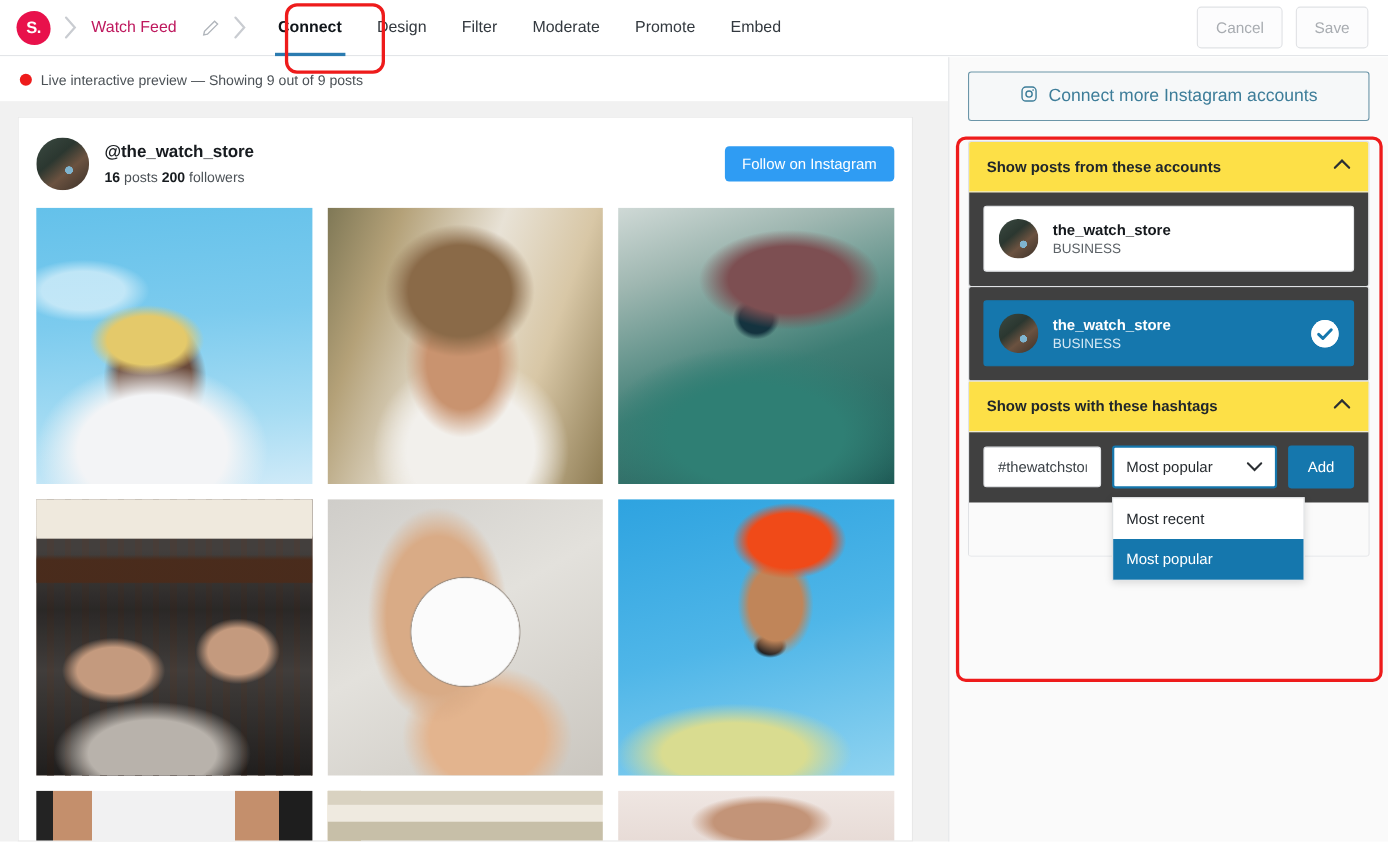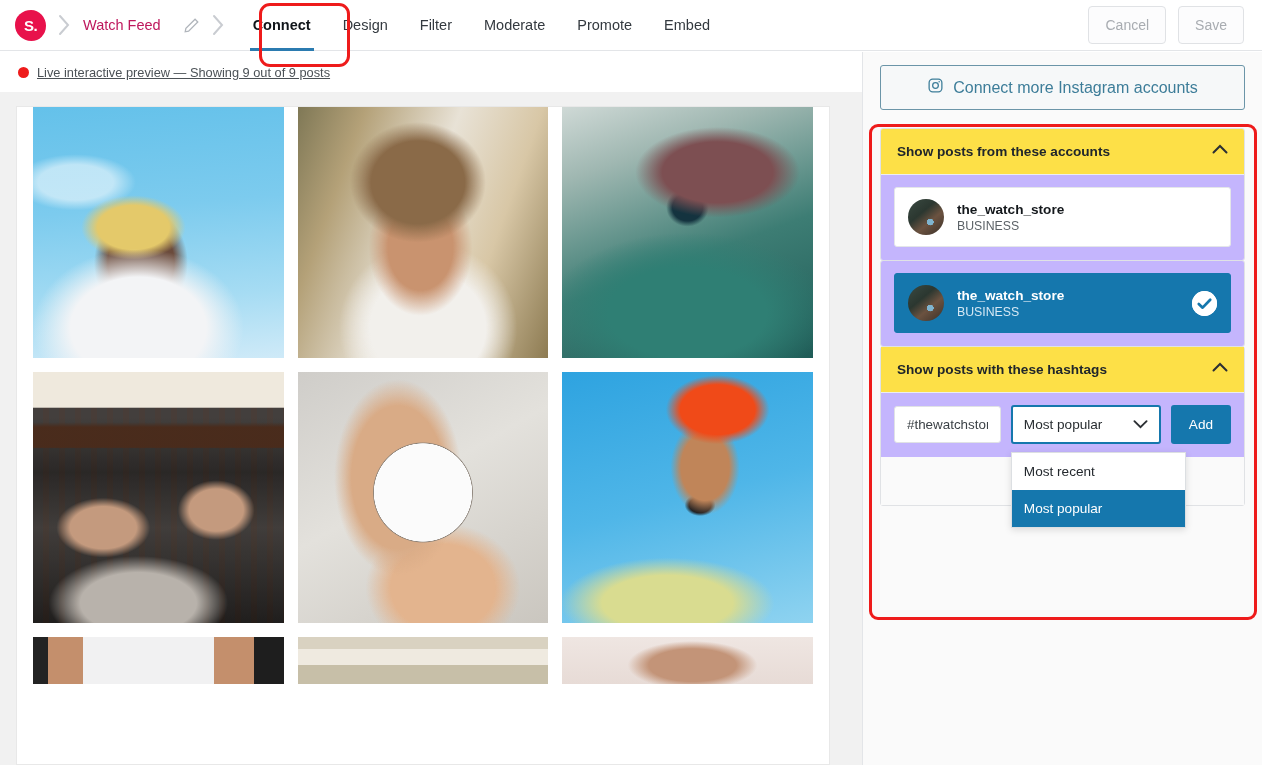--- a/index.html
+++ b/index.html
@@ -54,21 +54,21 @@
     border: 3px solid #ee1b1b; border-radius: 11px; pointer-events: none; z-index: 20;
   }
 
   
   .statusbar {
     position: absolute; left: 0; top: 52px; width: 862px; height: 40px;
     display: flex; align-items: center; padding-left: 18px;
     background: #ffffff;
   }
   .live-dot { width: 11px; height: 11px; border-radius: 50%; background: #ee1b1b; margin-right: 8px; }
-  .status-text { font-size: 12.8px; color: #4b5156; text-decoration: underline; }
+  .status-text { font-size: 12.8px; color: #4b5156; }
 
   
   .preview-wrap {
     position: absolute; left: 0; top: 92px; width: 862px; height: 673px;
     background: #f1f1f1; padding: 14px 16px 0 16px;
   }
   .preview-card {
     width: 814px; height: 659px; background: #fff;
     border: 1px solid #e8e8e8; overflow: hidden; position: relative;
   }
@@ -163,21 +163,21 @@
     margin-top: 18px; background: #fafafa;
     border: 1px solid #e0e2e5; border-radius: 3px; overflow: hidden;
   }
   .panel-head {
     background: #fde047; padding: 15px 16px;
     display: flex; align-items: flex-start; justify-content: space-between;
     border-bottom: 1px solid #eceef0; cursor: pointer;
   }
   .panel-title { font-size: 13.6px; font-weight: bold; color: #20262b; }
   .caret { color: #2b2f33; display: flex; align-items: center; }
-  .panel-body { padding: 12px 13px 13px 13px; background: #c4b5fd; }
+  .panel-body { padding: 12px 13px 13px 13px; background: #404040; }
 
   .acct {
     display: flex; align-items: center; gap: 13px;
     background: #fff; border: 1px solid #e4e6e9; border-radius: 3px;
     padding: 11px 13px; cursor: pointer;
   }
   .acct.selected { background: #1577ad; border-color: #1577ad; }
   .avatar-sm {
     width: 36px; height: 36px; border-radius: 50%; flex: 0 0 auto;
     background:
@@ -270,20 +270,33 @@
 <div class="ann-connect"></div>
 
 <div class="statusbar">
   <div class="live-dot"></div>
   <div class="status-text">Live interactive preview — Showing 9 out of 9 posts</div>
 </div>
 
 <div class="preview-wrap">
   <div class="preview-card">
 
+    <div class="profile-row">
+      <div class="avatar-lg"></div>
+      <div class="profile-meta">
+        <div class="handle">@the_watch_store</div>
+        <div class="counts">
+          <b>16</b>
+          <span>posts</span>
+          <b>200</b>
+          <span>followers</span>
+        </div>
+      </div>
+      <button class="btn-follow">Follow on Instagram</button>
+    </div>
 
     <div class="grid">
       <div class="cell ph1"></div>
       <div class="cell ph2"></div>
       <div class="cell ph3"></div>
       <div class="cell ph4"></div>
       <div class="cell ph5"></div>
       <div class="cell ph6"></div>
       <div class="cell cell-sm ph7"></div>
       <div class="cell cell-sm ph8"></div>

